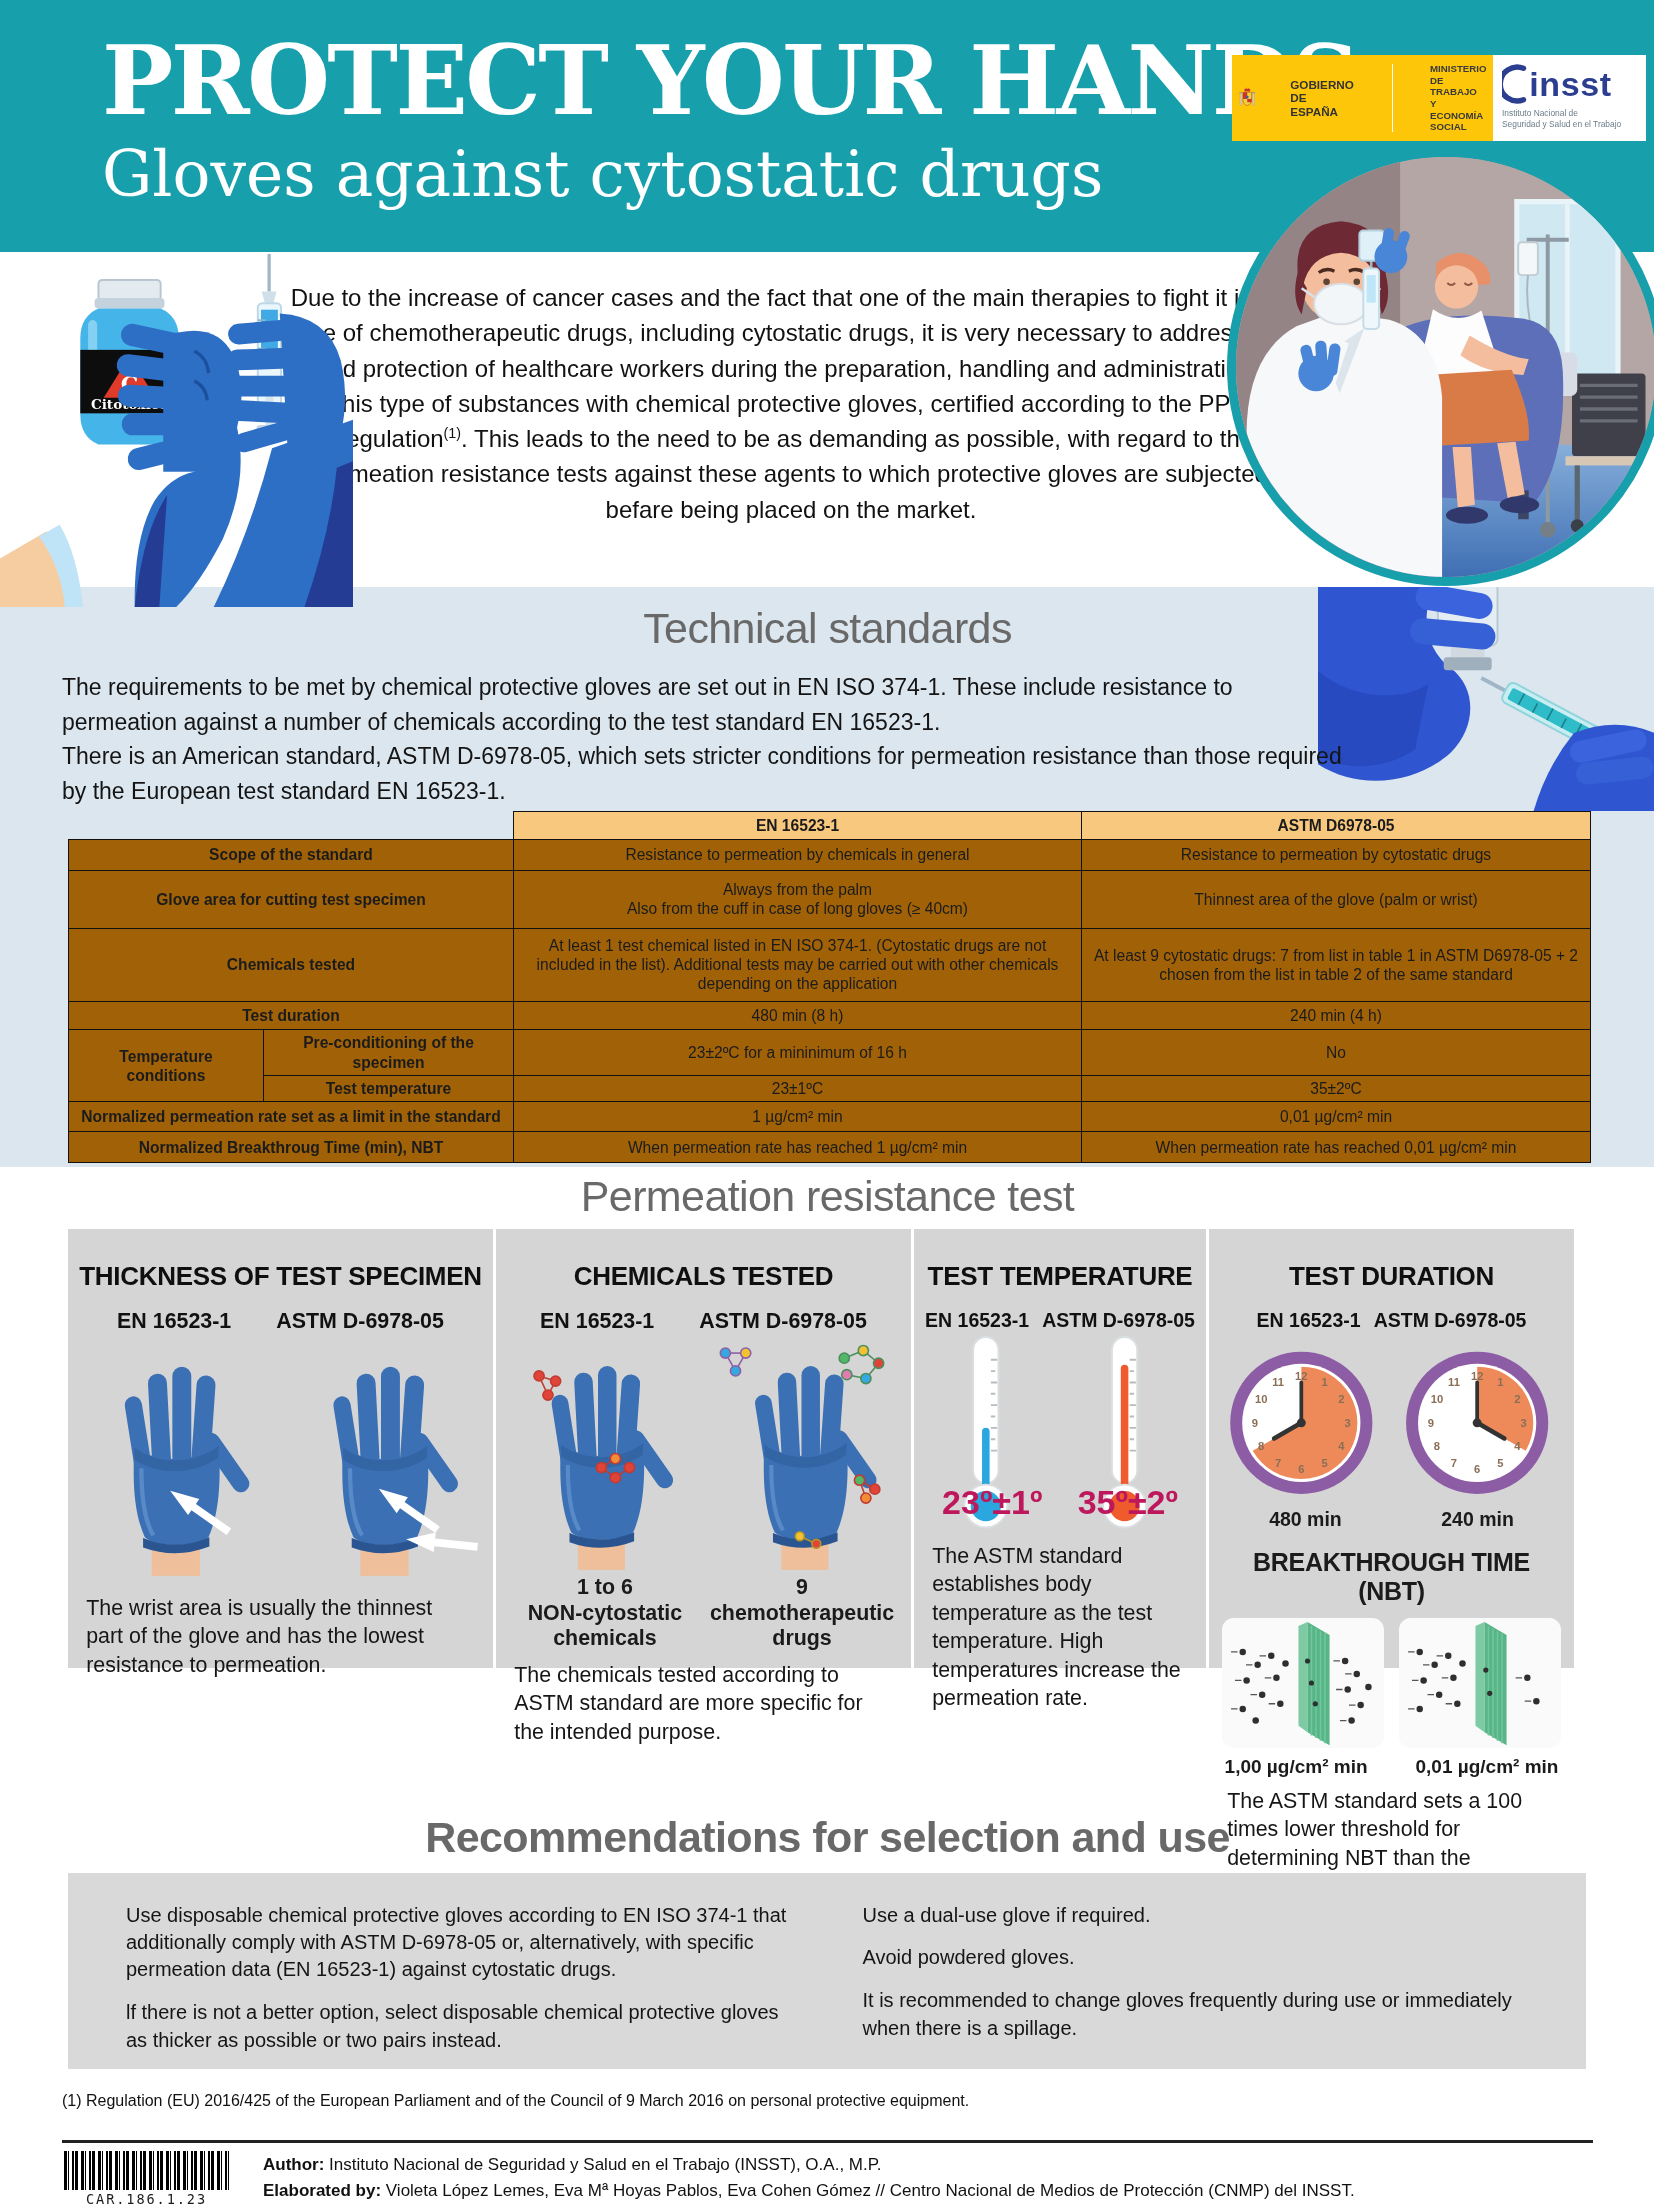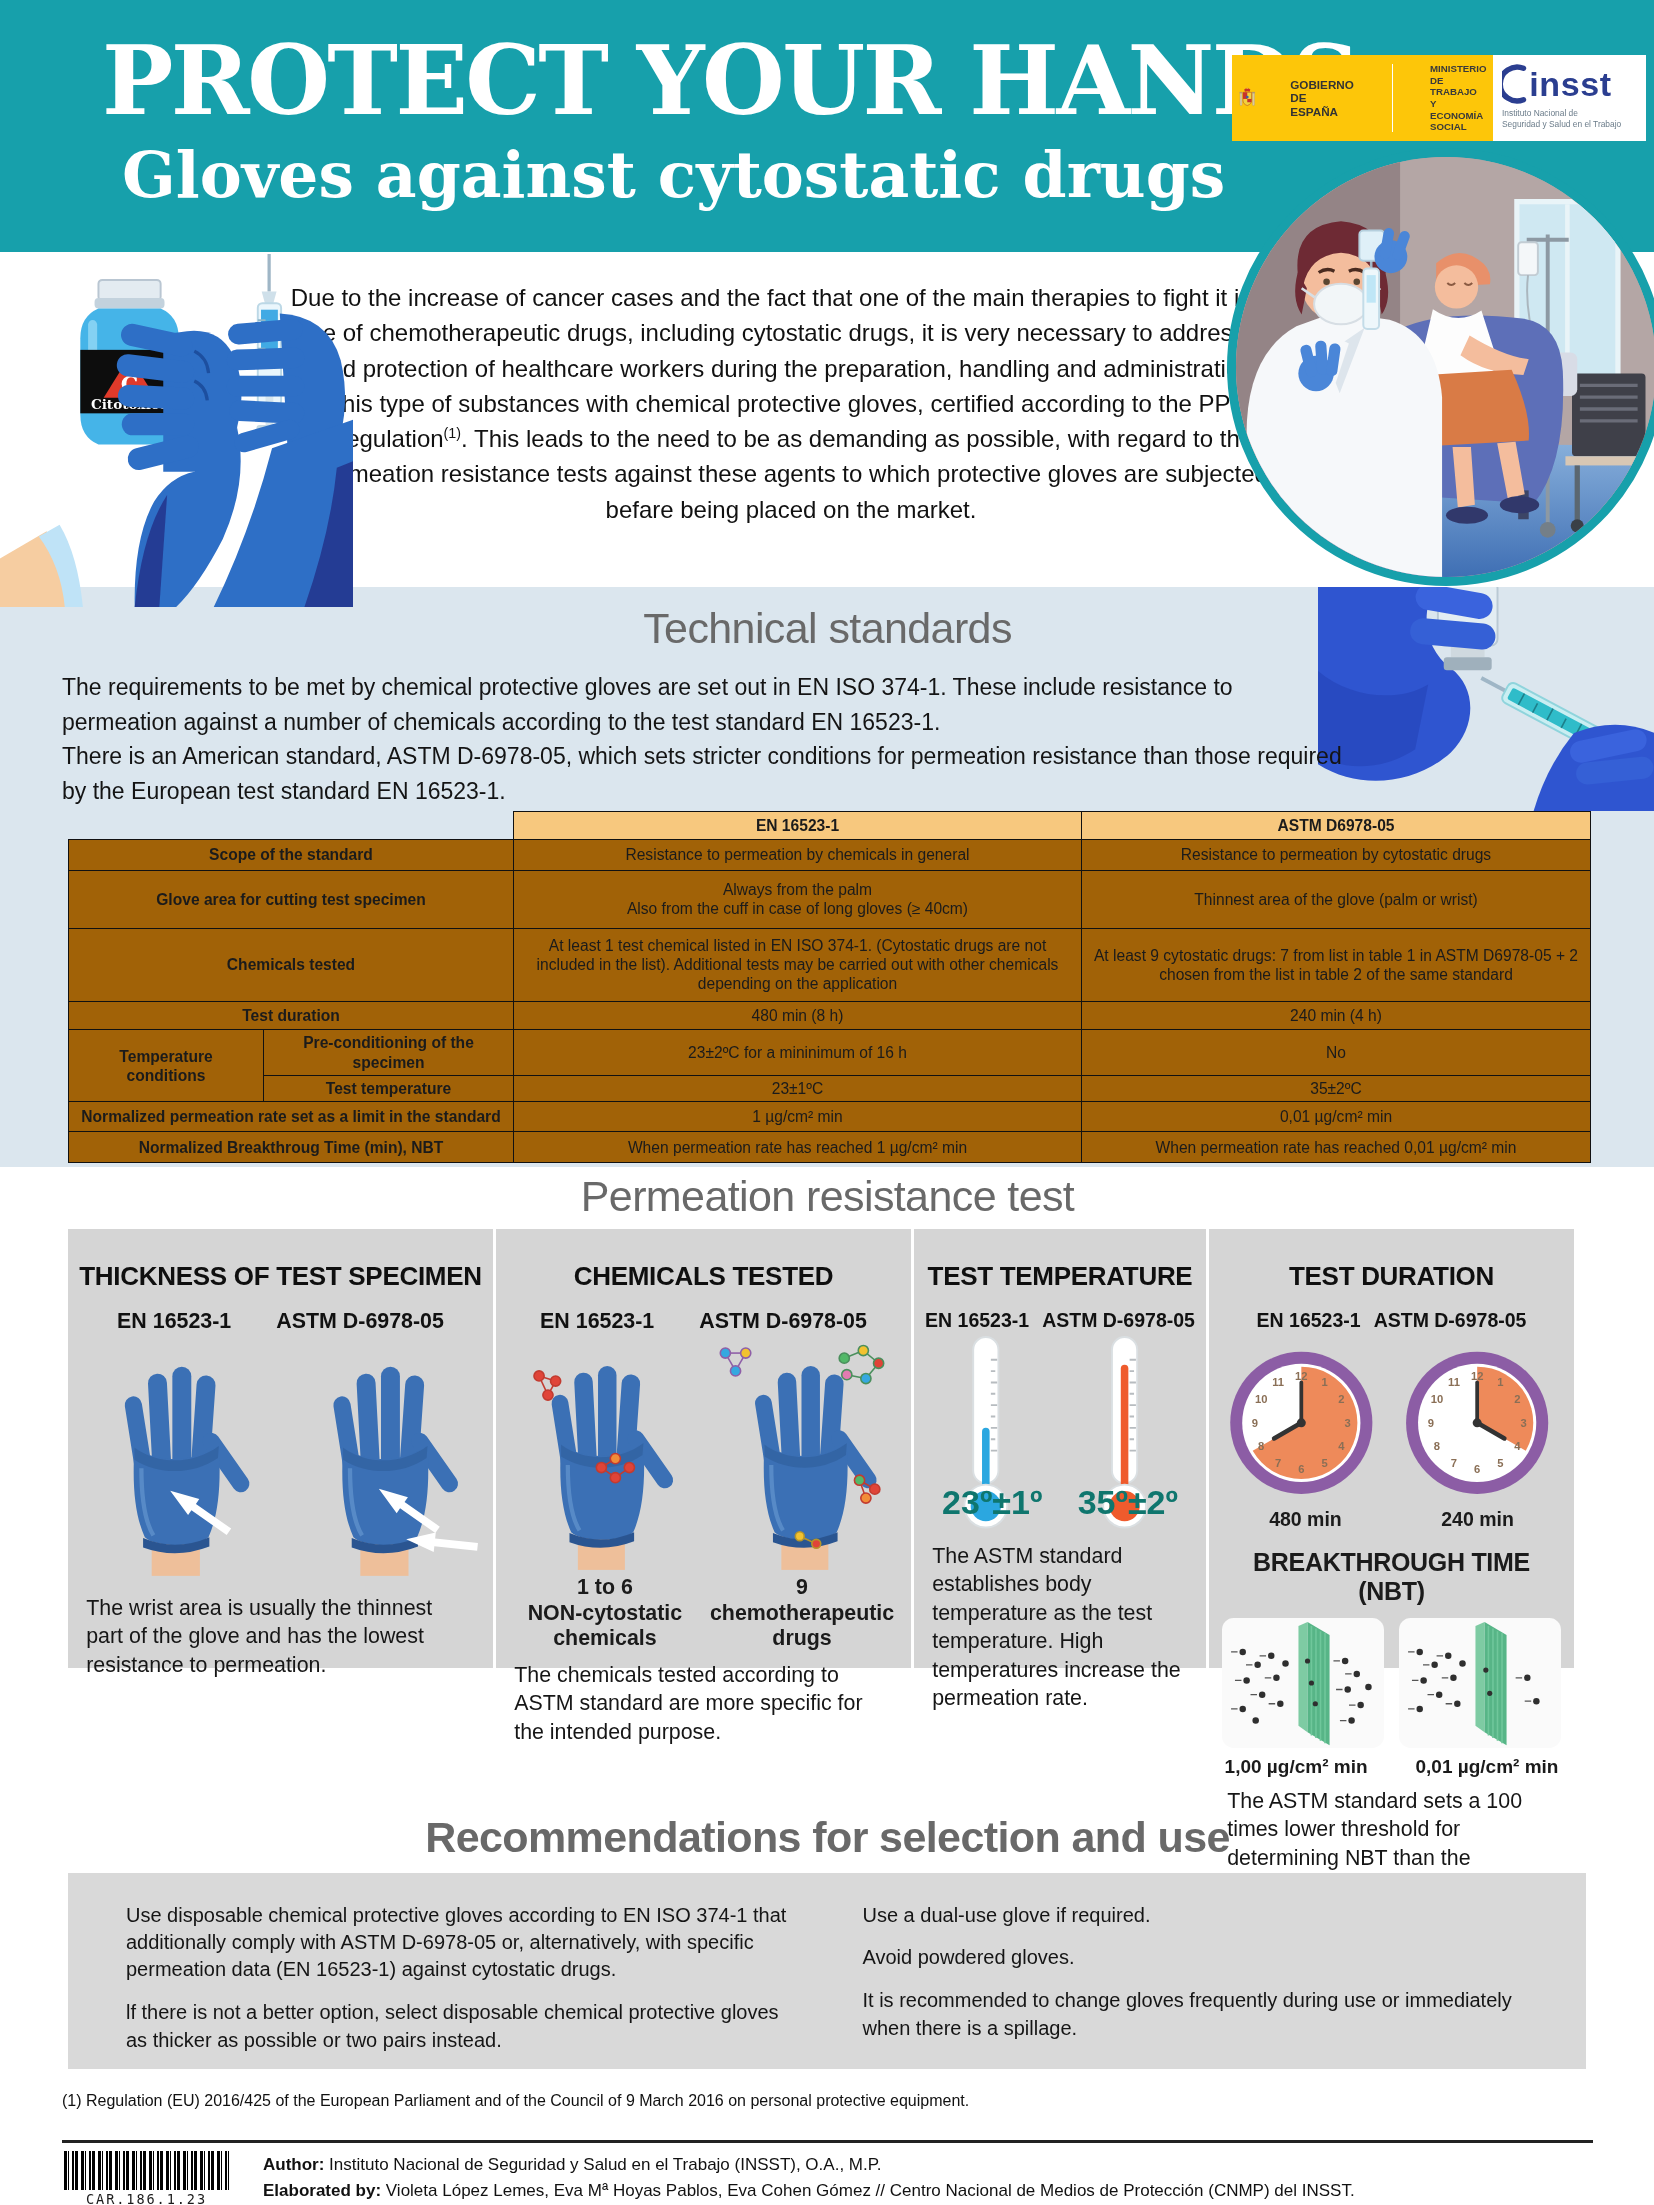--- a/index.html
+++ b/index.html
@@ -2,22 +2,22 @@
 <html style="font-size:10.4px"><head>
 <meta charset="utf-8">
 <style>
   html,body{margin:0;padding:0;background:#fff;}
   .page{position:relative;width:1655px;height:2205px;background:#ffffff;overflow:hidden;
         font-family:"Liberation Sans",sans-serif;color:#1b1b1b;}
   
   .header{position:absolute;left:0;top:0;width:1655px;height:252px;background:#17a0ab;}
   .main-title{position:absolute;left:102px;top:25px;font-family:"DejaVu Serif",serif;
        font-weight:700;font-size:95px;letter-spacing:-2.6px;color:#fff;white-space:nowrap;}
-  .subtitle{position:absolute;left:122px;top:138px;font-family:"DejaVu Serif",serif;
-       font-size:63px;color:#fff;white-space:nowrap;font-weight:bold;}
+  .subtitle{position:absolute;left:102px;top:138px;font-family:"DejaVu Serif",serif;
+       font-size:63px;color:#fff;white-space:nowrap;}
   .logo-band{position:absolute;left:1232px;top:55px;height:86px;display:flex;}
   .gov-box{width:261px;background:#fdc609;display:flex;align-items:center;box-sizing:border-box;padding:5.2px 6.5px;gap:30px;}
   .gov-name{font-size:11.7px;font-weight:700;color:#333;line-height:1.15;white-space:pre-line;margin-left:5.2px;}
   .gov-sep{width:1.3px;background:#fff;align-self:stretch;margin:3.9px 7.8px;}
   .gov-ministry{font-size:9.7px;font-weight:700;color:#3a3a3a;line-height:1.2;white-space:pre-line;}
   .insst-box{width:153px;background:#fff;box-sizing:border-box;padding:9px 7.8px 5.2px 9px;}
   .insst-top{display:flex;align-items:center;}
   .insst-word{font-size:34px;font-weight:700;color:#2b3e90;letter-spacing:0.6px;line-height:1;margin-left:1.3px;}
   .insst-sub{font-size:8.4px;color:#6b7c8a;line-height:1.3;white-space:pre-line;margin-top:3.9px;}
   
@@ -50,21 +50,21 @@
   .pcol+.pcol{border-left:3.9px solid #fff;}
   .pc1{width:425px}.pc2{width:418px}.pc3{width:295px}.pc4{width:368px}
   .pcol h3{margin:32px 0 0;text-align:center;font-size:26px;font-weight:800;color:#0f0f0f;letter-spacing:-0.3px;}
   .std-row{display:flex;justify-content:center;gap:45px;margin-top:17px;font-size:21.4px;font-weight:700;color:#111;}
   .std-row.tight{gap:13px;font-size:19.5px;}
   .fig{display:block;width:100%;height:auto;}
   .caption{font-size:21.4px;line-height:1.33;color:#161616;margin:9px 7.8px 0;}
   .chem-labels{display:flex;margin-top:-3.9px;}
   .chem-labels div{width:50%;text-align:center;font-size:21.4px;font-weight:700;line-height:1.2;white-space:pre-line;}
   .temps-row{display:flex;justify-content:space-around;margin-top:-57px;position:relative;z-index:2;}
-  .temps-row span{font-size:34px;font-weight:800;color:#0f766e;}
+  .temps-row span{font-size:34px;font-weight:800;color:#be185d;}
   .dur-row{display:flex;margin-top:1.3px;}
   .dur-row span{width:50%;text-align:center;font-size:19.5px;font-weight:700;}
   .nbt-title{text-align:center;font-size:25px;font-weight:800;margin-top:17px;letter-spacing:-0.3px;}
   .nbt-cards{display:flex;gap:14.3px;margin-top:11.7px;justify-content:center;}
   .nbt-card{width:162px;height:130px;background:#fafafa;border-radius:11.7px;}
   .nbt-labels{display:flex;margin-top:7.8px;}
   .nbt-labels span{width:50%;font-size:19px;font-weight:700;}
   .nbt-labels span:first-child{text-align:left;padding-left:5.2px;}
   .nbt-labels span:last-child{text-align:right;padding-right:5.2px;}
   .dial text{font-size:15px;fill:#8a6f56;font-weight:700;text-anchor:middle;font-family:"Liberation Sans",sans-serif;}

